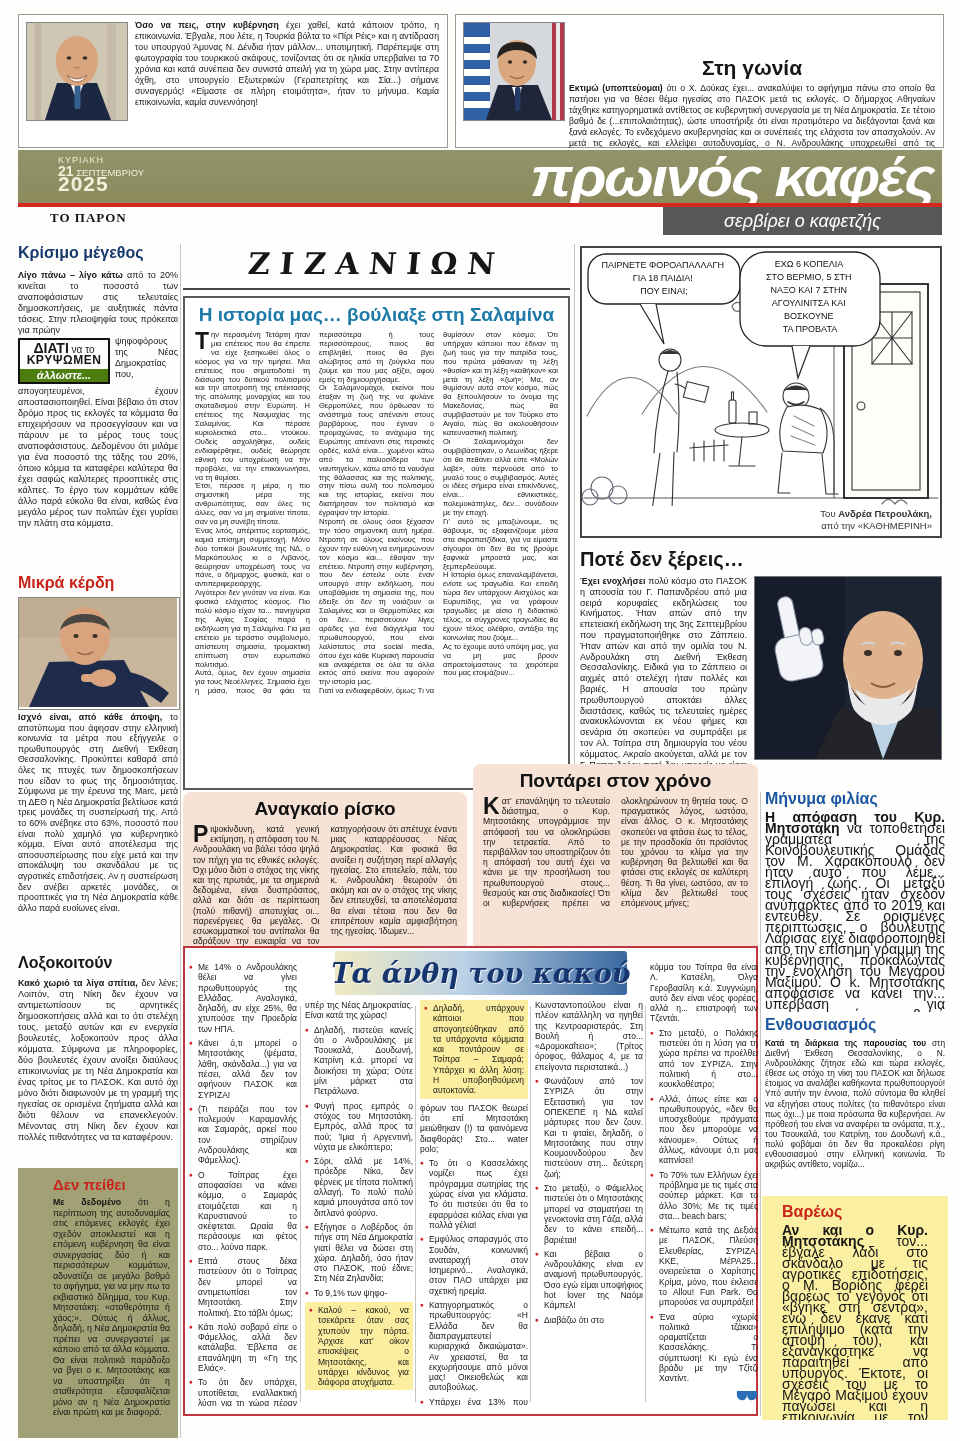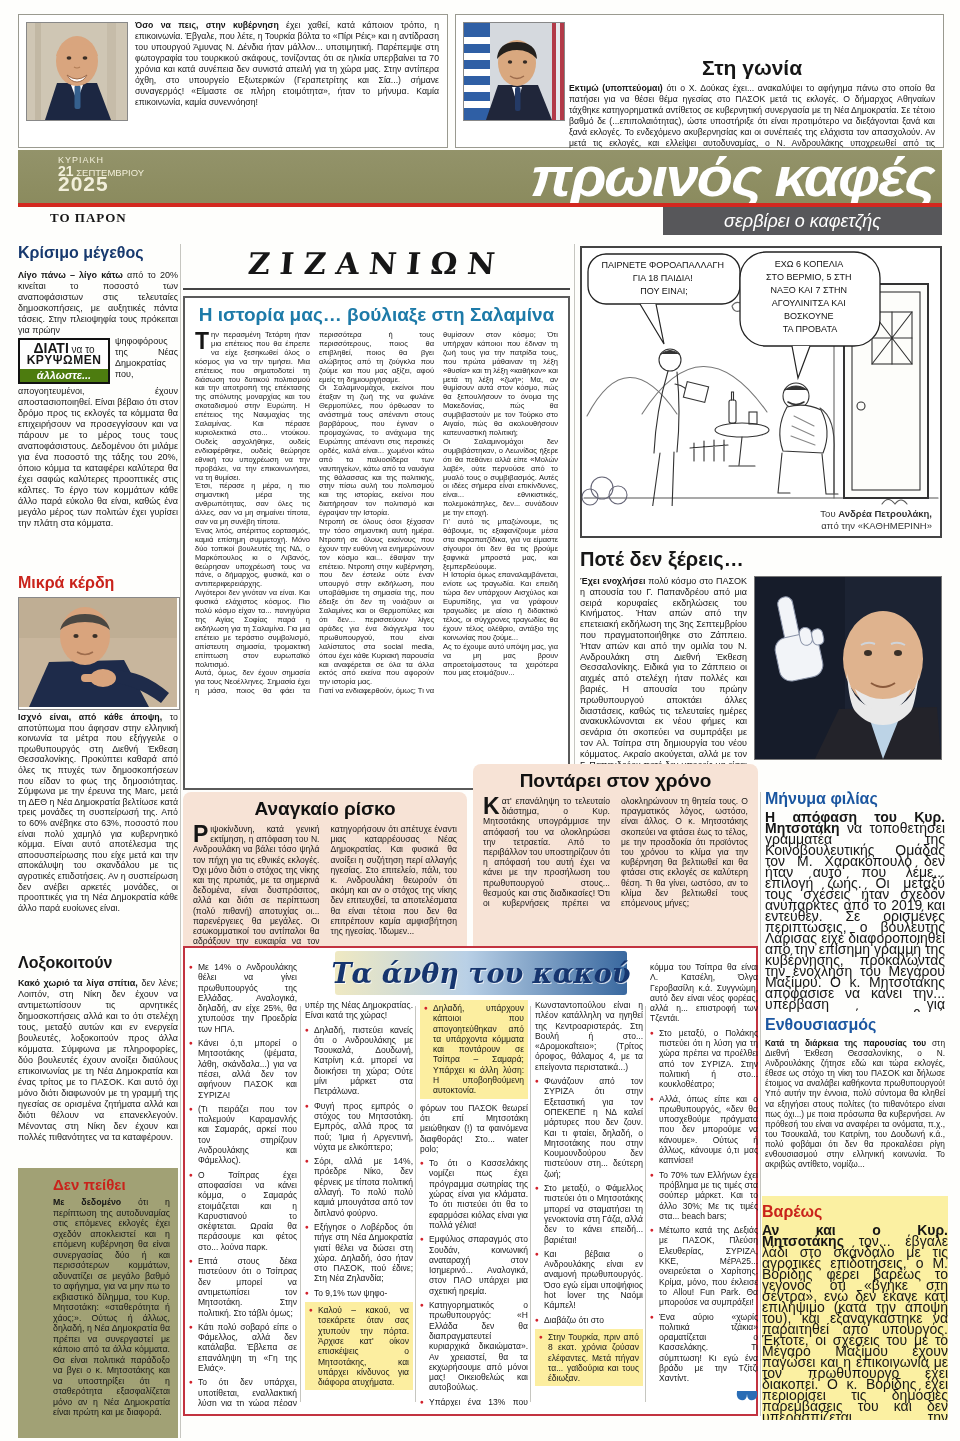--- a/index.html
+++ b/index.html
@@ -56,21 +56,21 @@
   #pote-title{font-size:20px;font-weight:bold;margin:0 0 5px 0;}
   #pote-photo{float:right;width:186px;height:182px;margin:0 0 4px 7px;border:1px solid #777;overflow:hidden;}
   #pote-body{font-size:9px;line-height:10.8px;}
   
   .pink{background:#f7e3d6;border-radius:8px;padding:5px 10px 6px 10px;}
   .pink h3{text-align:center;font-size:19px;font-weight:bold;margin:1px 0 4px 0;color:#111;}
   .cols2{column-count:2;column-gap:11px;font-size:8.6px;line-height:10.2px;}
   
   .rc-title{font-size:16px;font-weight:bold;margin:0 0 4px 0;}
   .rc-body{font-size:14px;line-height:11px;}
-  #vareos{background:#fbf0a2;padding:7px 0;}
+  #vareos{background:#fbf0a2;padding:7px 20px;}
   
   #bottom{border:2px solid #c23340;background:#fff;}
   #banner{position:absolute;left:150px;top:3px;width:292px;height:44px;
           background:linear-gradient(90deg,#efe9c2 0%,#b9d0e6 45%,#39689f 100%);
           display:flex;align-items:center;justify-content:center;border-radius:3px;}
   #banner span{font-family:"DejaVu Serif",serif;font-style:italic;font-weight:bold;font-size:27px;
                color:#16356e;text-shadow:1px 1px 0 rgba(255,255,255,.75);white-space:nowrap;}
   .bcol{position:absolute;width:108px;overflow:hidden;}
   .bi{position:relative;font-size:8.5px;line-height:10.3px;text-align:justify;margin:0 0 4px 0;padding-left:9px;}
   .bi.b::before{content:"●";position:absolute;left:0;top:0;font-size:6.5px;color:#d1202a;}
@@ -366,23 +366,20 @@
       <p class="bi b">Κατηγορηματικός ο πρωθυπουργός: «Η Ελλάδα δεν θα διαπραγματευτεί κυριαρχικά δικαιώματα». Αν χρειαστεί, θα τα εκχωρήσουμε από μόνοι μας! Οικειοθελώς και αυτοβούλως.</p>
       <p class="bi b">Υπάρχει ένα 13% που πιστεύει ότι η Ζωή</p>
     </div>
 
     <div class="bcol" style="left:350px;top:52px;height:406px;">
       <p class="bi cont">Κωνσταντοπούλου είναι η πλέον κατάλληλη να ηγηθεί της Κεντροαριστεράς. Στη Βουλή ή στο... «Δρομοκαΐτειο»; (Τρίτος όροφος, θάλαμος 4, με τα επείγοντα περιστατικά...)</p>
       <p class="bi b">Φωνάζουν από τον ΣΥΡΙΖΑ ότι στην Εξεταστική για τον ΟΠΕΚΕΠΕ η ΝΔ καλεί μάρτυρες που δεν ζουν. Και τι φταίει, δηλαδή, ο Μητσοτάκης που στην Κουμουνδούρου δεν πιστεύουν στη... δεύτερη ζωή;</p>
       <p class="bi b">Στο μεταξύ, ο Φάμελλος πιστεύει ότι ο Μητσοτάκης μπορεί να σταματήσει τη γενοκτονία στη Γάζα, αλλά δεν το κάνει επειδή... βαριέται!</p>
       <p class="bi b">Και βέβαια ο Ανδρουλάκης είναι εν αναμονή πρωθυπουργός. Όσο εγώ είμαι υποψήφιος hot lover της Ναόμι Κάμπελ!</p>
       <p class="bi b">Διαβάζω ότι στο</p>
-      <div class="yl">
-          <p class="bi b">Στην Τουρκία, πριν από 8 εκατ. χρόνια ζούσαν ελέφαντες. Μετά πήγαν τα... γαϊδούρια και τους έδιωξαν.</p>
-        </div>
     </div>
 
     <div class="bcol" style="left:465px;top:14px;height:444px;">
       <p class="bi cont">κόμμα του Τσίπρα θα είναι Λ. Κατσέλη, Όλγα Γεροβασίλη κ.ά. Συγγνώμη, αυτό δεν είναι νέος φορέας, αλλά η... επιστροφή των Τζεντάι.</p>
       <p class="bi b">Στο μεταξύ, ο Πολάκης πιστεύει ότι η λύση για τη χώρα πρέπει να προέλθει από τον ΣΥΡΙΖΑ. Στην πολιτική ή στο... κουκλοθέατρο;</p>
       <p class="bi b">Αλλά, όπως είπε και ο πρωθυπουργός, «δεν θα υποσχεθούμε πράγματα που δεν μπορούμε να κάνουμε». Ούτως ή άλλως, κάνουμε ό,τι μας καπνίσει!</p>
       <p class="bi b">Το 70% των Ελλήνων έχει πρόβλημα με τις τιμές στα σούπερ μάρκετ. Και το άλλο 30%; Με τις τιμές στα... beach bars;</p>
       <p class="bi b">Μέτωπο κατά της Δεξιάς με ΠΑΣΟΚ, Πλεύση Ελευθερίας, ΣΥΡΙΖΑ, ΚΚΕ, ΜέΡΑ25... ονειρεύεται ο Χαρίτσης. Κρίμα, μόνο, που έκλεισε το Allou! Fun Park. Θα μπορούσε να συμπράξει!</p>
       <p class="bi b">Ένα αύριο «χωρίς πολιτικά τζάκια» οραματίζεται ο Κασσελάκης. Τι σύμπτωση! Κι εγώ ένα βράδυ με την Τζίτζι Χαντίντ.</p>
       <div style="text-align:right;">

